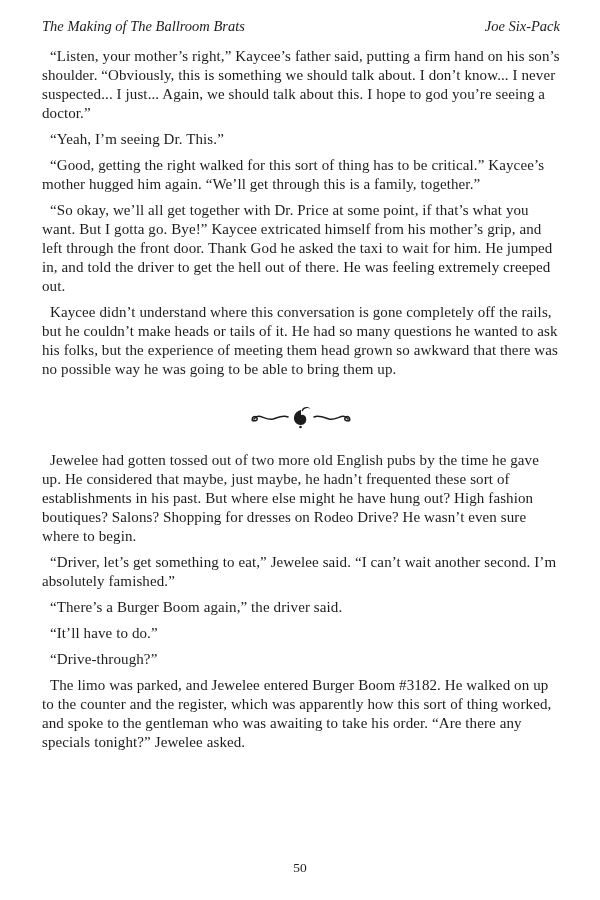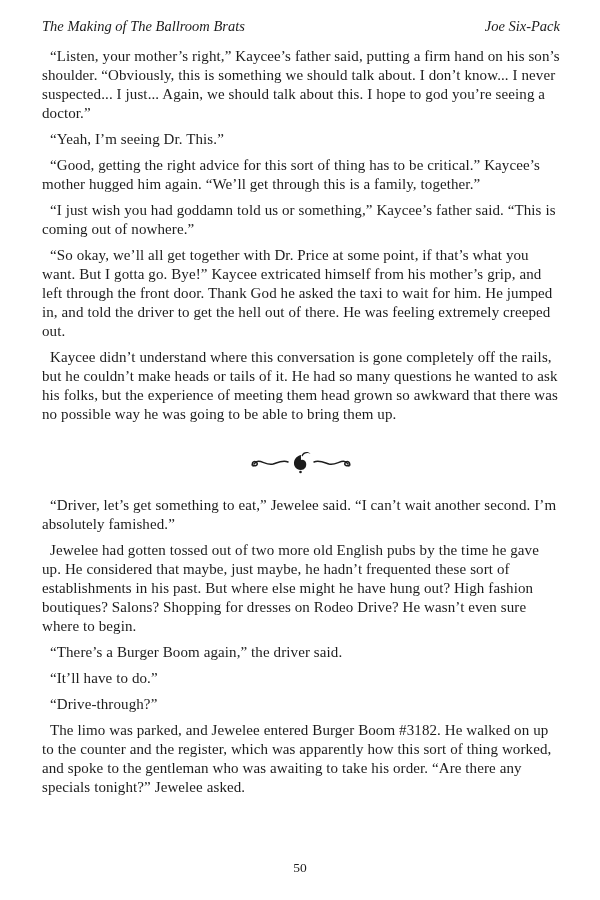--- a/index.html
+++ b/index.html
@@ -56,22 +56,21 @@
   <header class="running-header">
     <span>The Making of The Ballroom Brats</span>
     <span>Joe Six-Pack</span>
   </header>
 
   <main class="body-text">
 
     <section>
       <p>“Listen, your mother’s right,” Kaycee’s father said, putting a firm hand on his son’s shoulder. “Obviously, this is something we should talk about. I don’t know... I never suspected... I just... Again, we should talk about this. I hope to god you’re seeing a doctor.”</p>
       <p>“Yeah, I’m seeing Dr. This.”</p>
-      <p>“Good, getting the right advice for this sort of thing has to be critical.” Kaycee’s mother hugged him again. “We’ll get through this is a family, together.”</p>
-      <p>“I just wish you had goddamn told us or something,” Kaycee’s father said. “This is coming out of nowhere.”</p>
+      <p>“Good, getting the right walked for this sort of thing has to be critical.” Kaycee’s mother hugged him again. “We’ll get through this is a family, together.”</p>
       <p>“So okay, we’ll all get together with Dr. Price at some point, if that’s what you want. But I gotta go. Bye!” Kaycee extricated himself from his mother’s grip, and left through the front door. Thank God he asked the taxi to wait for him. He jumped in, and told the driver to get the hell out of there. He was feeling extremely creeped out.</p>
       <p>Kaycee didn’t understand where this conversation is gone completely off the rails, but he couldn’t make heads or tails of it. He had so many questions he wanted to ask his folks, but the experience of meeting them head grown so awkward that there was no possible way he was going to be able to bring them up.</p>
     </section>
 
     <div class="scene-break">
       <svg width="110" height="28" viewBox="0 0 110 28" aria-hidden="true">
         <g stroke="#1c1c1c" fill="none" stroke-width="1.5" stroke-linecap="round">
           <path d="M7 18 C5 14 9 12 11 15 C12 17 9 19 6 17"></path>
           <path d="M8 16 C13 9 19 18 27 16 C33 14 37 12 42 14"></path>
           <path d="M103 18 C105 14 101 12 99 15 C98 17 101 19 104 17"></path>
@@ -79,22 +78,22 @@
         </g>
         <g fill="#1c1c1c">
           <path d="M55 7 C50 8 46.5 13 48.5 18 C50.5 22.5 57 23.5 59.5 19.5 C61.5 16 59.5 11.5 56 11.8 C53 12 51.8 15 53.8 17 C55 18.2 57.2 17.8 57 16 C56.8 14.8 55.6 14.4 55 15.2 Z"></path>
           <path d="M55.5 7.5 C57 3.5 62 3 64.5 6 C62.5 4.5 58.5 4.5 56.5 8.5 Z"></path>
           <circle cx="54.5" cy="24" r="1.3"></circle>
         </g>
       </svg>
     </div>
 
     <section>
+      <p>Jewelee had gotten tossed out of two more old English pubs by the time he gave up. He considered that maybe, just maybe, he hadn’t frequented these sort of establishments in his past. But where else might he have hung out? High fashion boutiques? Salons? Shopping for dresses on Rodeo Drive? He wasn’t even sure where to begin.</p>
       <p>“Driver, let’s get something to eat,” Jewelee said. “I can’t wait another second. I’m absolutely famished.”</p>
-      <p>Jewelee had gotten tossed out of two more old English pubs by the time he gave up. He considered that maybe, just maybe, he hadn’t frequented these sort of establishments in his past. But where else might he have hung out? High fashion boutiques? Salons? Shopping for dresses on Rodeo Drive? He wasn’t even sure where to begin.</p>
       <p>“There’s a Burger Boom again,” the driver said.</p>
       <p>“It’ll have to do.”</p>
       <p>“Drive-through?”</p>
       <p>The limo was parked, and Jewelee entered Burger Boom #3182. He walked on up to the counter and the register, which was apparently how this sort of thing worked, and spoke to the gentleman who was awaiting to take his order. “Are there any specials tonight?” Jewelee asked.</p>
     </section>
 
   </main>
 
   <footer class="page-footer">
     <span>50</span>

